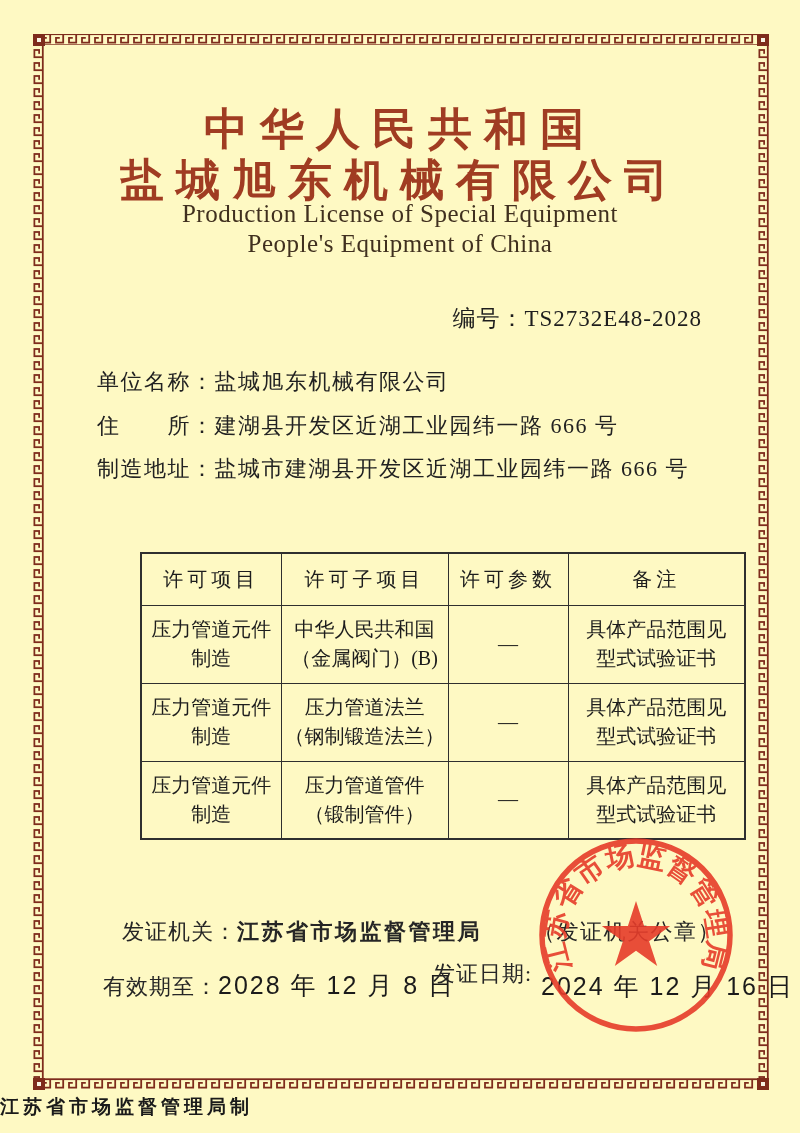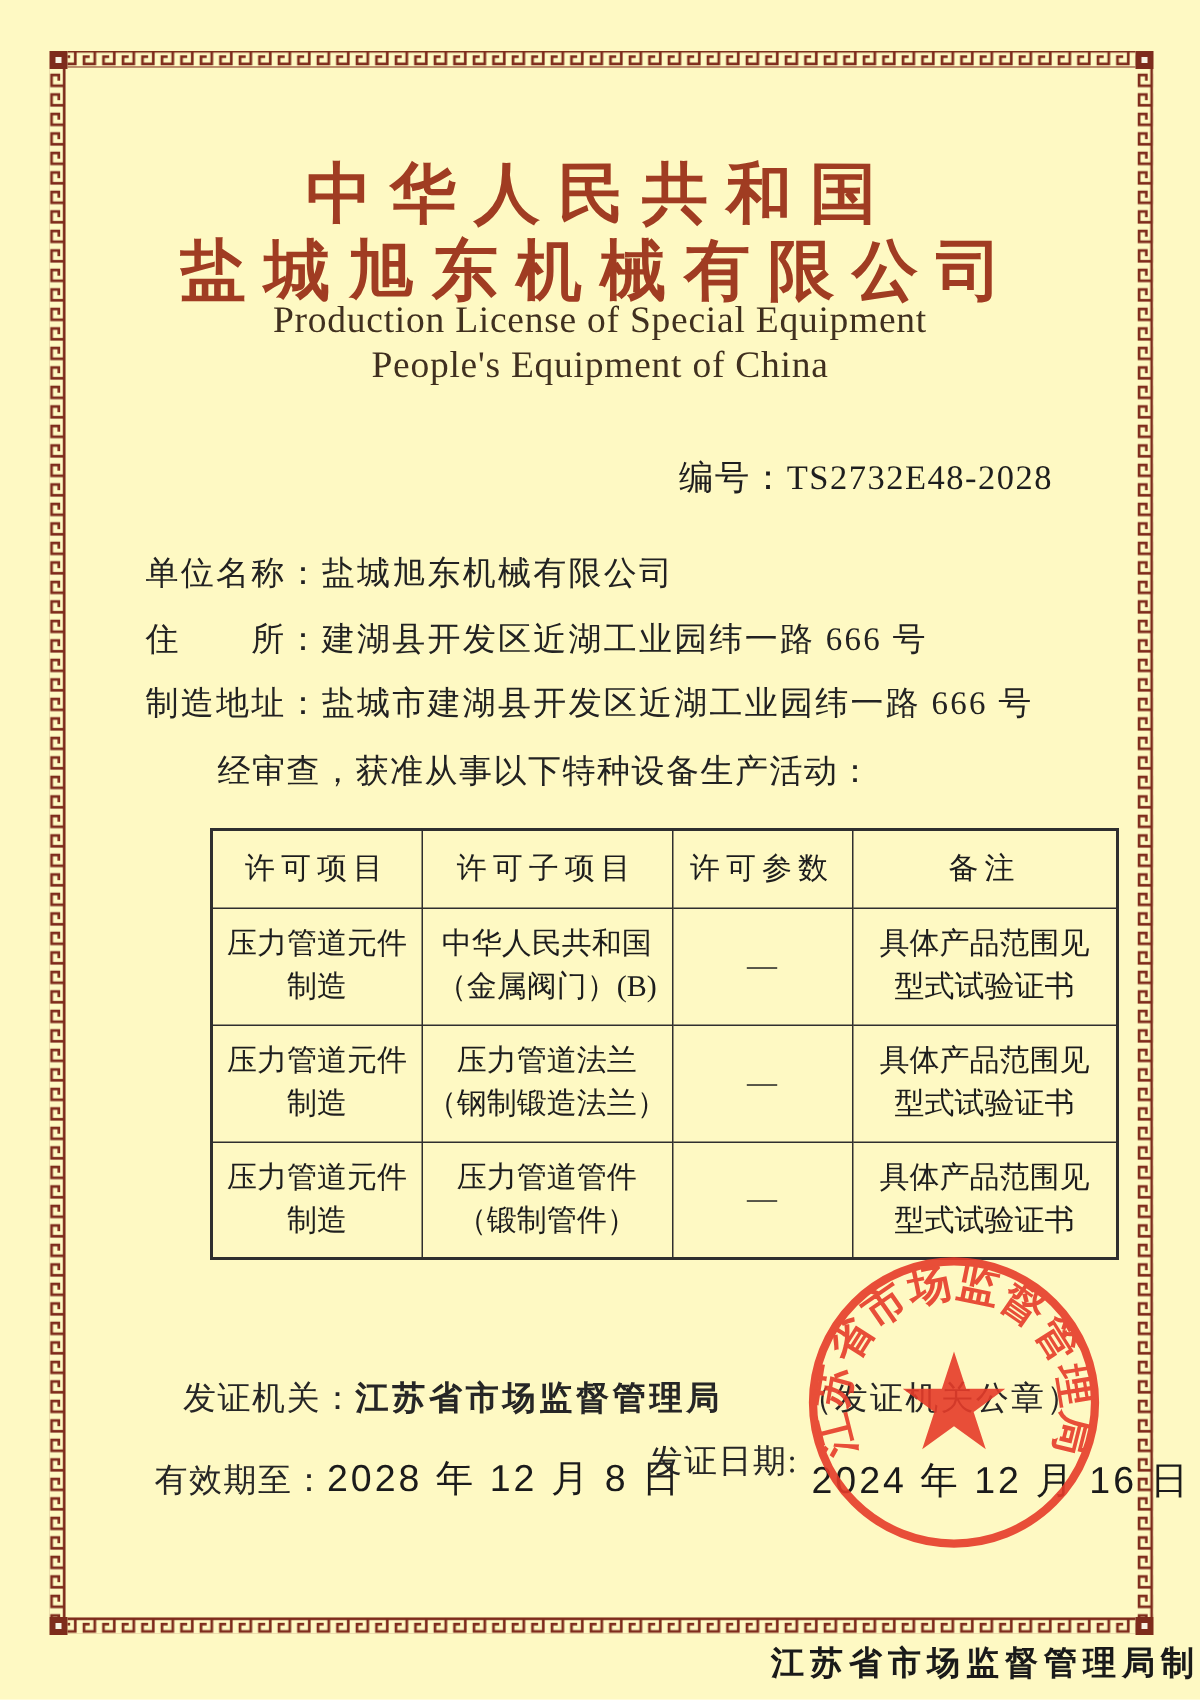--- a/index.html
+++ b/index.html
@@ -51,23 +51,23 @@
   .issuer-value{font-weight:bold;letter-spacing:2.5px;font-family:"Liberation Sans","DejaVu Sans",sans-serif;font-size:22px;}
   .seal-note{left:533px;top:917px;font-size:22px;letter-spacing:1.5px;z-index:1;}
 
   .valid-line{left:103px;top:969px;font-size:22px;letter-spacing:1px;}
   .date-num{font-family:"Liberation Sans","DejaVu Sans",sans-serif;font-size:25px;letter-spacing:2px;color:#1b1b1b;}
   .issue-label{left:433px;top:959px;font-size:22px;letter-spacing:1px;z-index:1;}
   .issue-date{left:541px;top:970px;z-index:1;}
 
   .seal-svg{position:absolute;left:535px;top:834px;z-index:2;opacity:0.9;}
 
-  .footer{left:0;top:1094px;width:100%;text-align:right;
+  .footer{left:0;top:1094px;width:100%;text-align:left;
     font-family:"Liberation Sans","DejaVu Sans",sans-serif;
-    font-weight:bold;font-size:22px;letter-spacing:4px;color:#1a1a1a;}
+    font-weight:bold;font-size:19px;letter-spacing:4px;color:#1a1a1a;}
 </style>
 </head>
 <body>
 
 <div class="page">
 
   <svg class="border-svg" width="800" height="1133" viewBox="0 0 800 1133" aria-hidden="true">
     <defs>
       <pattern id="mh" width="13" height="11" patternUnits="userSpaceOnUse">
         <path d="M0 1.2 H13" stroke="#7e2c1c" stroke-width="1.8" fill="none"></path>
@@ -102,21 +102,20 @@
   <div class="abs title-cn title-cn1">中华人民共和国</div>
   <div class="abs title-cn title-cn2">盐城旭东机械有限公司</div>
   <div class="abs title-en title-en1">Production License of Special Equipment</div>
   <div class="abs title-en title-en2">People's Equipment of China</div>
 
   <div class="abs license-no"><span>编号：</span><span>TS2732E48-2028</span></div>
 
   <div class="abs info-line info-1"><span>单位名称：</span><span>盐城旭东机械有限公司</span></div>
   <div class="abs info-line info-2"><span>住　　所：</span><span>建湖县开发区近湖工业园纬一路 666 号</span></div>
   <div class="abs info-line info-3"><span>制造地址：</span><span>盐城市建湖县开发区近湖工业园纬一路 666 号</span></div>
-  <div class="abs statement">经审查，获准从事以下特种设备生产活动：</div>
 
   <table class="license-table">
     <colgroup>
       <col style="width:140px">
         <col style="width:167px">
         <col style="width:120px">
         <col style="width:177px">
     </colgroup>
     <thead>
       <tr>

